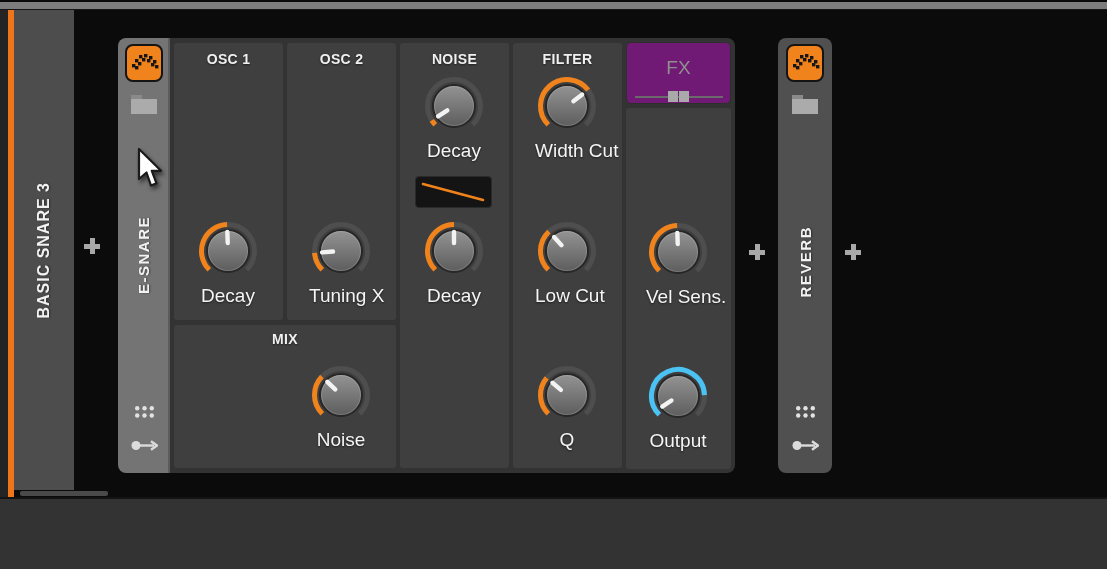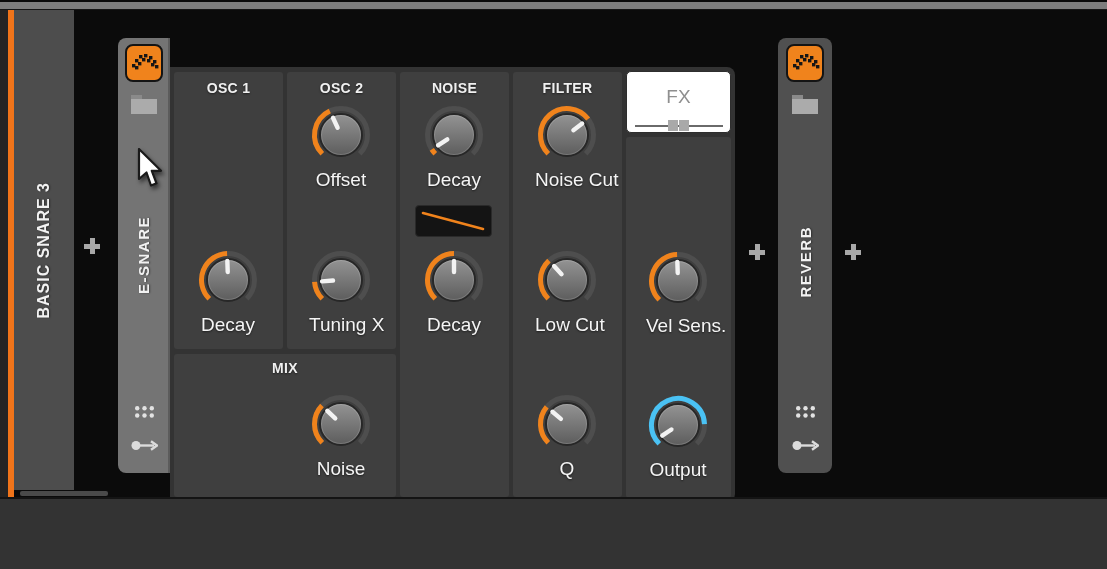--- a/index.html
+++ b/index.html
@@ -27,30 +27,30 @@
   .strip{position:absolute;left:0;top:0;height:100%;border-radius:8px 0 0 8px;}
   .strip.sel{background:#747474;width:52px;border-right:2px solid #5c5c5c;box-sizing:border-box;}
   .strip.lone{background:#505050;width:54px;border-radius:8px;}
   .dev-icon{position:absolute;left:7px;top:6px;width:38px;height:38px;}
   .folder{position:absolute;top:57px;}
   .strip-label{position:absolute;left:0;width:100%;display:flex;align-items:center;justify-content:center;}
   .strip-label .vlabel{font-size:15px;letter-spacing:1.5px;}
   .dots-icon{position:absolute;top:366px;}
   .routing-icon{position:absolute;top:400px;}
   .body{position:absolute;left:52px;top:0;width:565px;height:435px;background:#333333;
-        border-radius:0 8px 8px 0;margin-top:29px;}
+        border-radius:0 8px 8px 0;}
   .section{position:absolute;background:#3f3f3f;border-radius:3px;}
   .sec-title{position:absolute;left:0;top:8px;width:100%;text-align:center;color:#f0f0f0;
              font-size:14px;font-weight:bold;letter-spacing:.3px;text-shadow:0 1px 2px rgba(0,0,0,.5);}
   .kgroup{position:absolute;width:64px;text-align:center;}
   .klabel{margin-top:-2px;font-size:19px;color:#f5f5f5;white-space:nowrap;
           text-shadow:0 1px 2px rgba(0,0,0,.55);}
   .env-box{position:absolute;left:15px;top:133px;width:77px;height:32px;background:#141414;
            border-radius:4px;border:1px solid #2a2a2a;box-sizing:border-box;}
-  .fx-box{position:absolute;background:#ffffff;border-radius:5px;border:1px solid #2e2e2e;box-sizing:border-box;}
+  .fx-box{position:absolute;background:#701a75;border-radius:5px;border:1px solid #2e2e2e;box-sizing:border-box;}
   .fx-title{position:absolute;top:14px;width:100%;text-align:center;font-size:19px;color:#8f8f8f;}
   .fx-line{position:absolute;left:8px;top:53px;width:88px;height:2px;background:#6a6a6a;}
   .fx-handle{position:absolute;top:48px;width:10px;height:11px;background:#a9a9a9;}
   
   .toolbar{position:absolute;left:0;top:497px;width:1107px;height:72px;background:#333333;
            border-top:2px solid #141414;box-sizing:border-box;}
   .cursor{position:absolute;left:18px;top:110px;z-index:50;filter:drop-shadow(2px 3px 2px rgba(0,0,0,.55));}
 </style>
 </head>
 <body>
@@ -146,30 +146,20 @@
                   <circle cx="32" cy="32" r="21" fill="url(#kgrad)" stroke="#272727" stroke-width="2"></circle>
                   <circle cx="32" cy="32" r="19.5" fill="none" stroke="rgba(255,255,255,0.16)" stroke-width="1"></circle>
                   <line x1="32" y1="13" x2="32" y2="24" stroke="#f3f3f3" stroke-width="4.4" stroke-linecap="round" transform="rotate(-2 32 32)"></line>
                 </svg></div>
             <div class="klabel">Decay</div>
           </div>
         </div>
 
         <div class="section" style="left:117px;top:5px;width:109px;height:277px">
           <div class="sec-title">OSC 2</div>
-          <div class="kgroup" style="left:22px;top:31px">
-            <div class="ksvg"><svg width="64" height="64" viewBox="0 0 64 64">
-                  <path d="M 13.26 50.74 A 26.5 26.5 0 1 1 50.74 50.74" stroke="#4e4e4e" stroke-width="5" fill="none"></path>
-                  <path d="M 13.26 50.74 A 26.5 26.5 0 0 1 20.80 7.98" stroke="#f0831c" stroke-width="5" fill="none"></path>
-                  <circle cx="32" cy="32" r="21" fill="url(#kgrad)" stroke="#272727" stroke-width="2"></circle>
-                  <circle cx="32" cy="32" r="19.5" fill="none" stroke="rgba(255,255,255,0.16)" stroke-width="1"></circle>
-                  <line x1="32" y1="13" x2="32" y2="24" stroke="#f3f3f3" stroke-width="4.4" stroke-linecap="round" transform="rotate(-25 32 32)"></line>
-                </svg></div>
-            <div class="klabel">Offset</div>
-          </div>
           <div class="kgroup" style="left:22px;top:176px">
             <div class="ksvg"><svg width="64" height="64" viewBox="0 0 64 64">
                   <path d="M 13.26 50.74 A 26.5 26.5 0 1 1 50.74 50.74" stroke="#4e4e4e" stroke-width="5" fill="none"></path>
                   <path d="M 13.26 50.74 A 26.5 26.5 0 0 1 5.56 33.85" stroke="#f0831c" stroke-width="5" fill="none"></path>
                   <circle cx="32" cy="32" r="21" fill="url(#kgrad)" stroke="#272727" stroke-width="2"></circle>
                   <circle cx="32" cy="32" r="19.5" fill="none" stroke="rgba(255,255,255,0.16)" stroke-width="1"></circle>
                   <line x1="32" y1="13" x2="32" y2="24" stroke="#f3f3f3" stroke-width="4.4" stroke-linecap="round" transform="rotate(-94 32 32)"></line>
                 </svg></div>
             <div class="klabel">Tuning X</div>
           </div>
@@ -207,21 +197,21 @@
         <div class="section" style="left:343px;top:5px;width:109px;height:425px">
           <div class="sec-title">FILTER</div>
           <div class="kgroup" style="left:22px;top:31px">
             <div class="ksvg"><svg width="64" height="64" viewBox="0 0 64 64">
                   <path d="M 13.26 50.74 A 26.5 26.5 0 1 1 50.74 50.74" stroke="#4e4e4e" stroke-width="5" fill="none"></path>
                   <path d="M 13.26 50.74 A 26.5 26.5 0 1 1 53.16 16.05" stroke="#f0831c" stroke-width="5" fill="none"></path>
                   <circle cx="32" cy="32" r="21" fill="url(#kgrad)" stroke="#272727" stroke-width="2"></circle>
                   <circle cx="32" cy="32" r="19.5" fill="none" stroke="rgba(255,255,255,0.16)" stroke-width="1"></circle>
                   <line x1="32" y1="13" x2="32" y2="24" stroke="#f3f3f3" stroke-width="4.4" stroke-linecap="round" transform="rotate(53 32 32)"></line>
                 </svg></div>
-            <div class="klabel">Noise Cut</div>
+            <div class="klabel">Width Cut</div>
           </div>
           <div class="kgroup" style="left:22px;top:176px">
             <div class="ksvg"><svg width="64" height="64" viewBox="0 0 64 64">
                   <path d="M 13.26 50.74 A 26.5 26.5 0 1 1 50.74 50.74" stroke="#4e4e4e" stroke-width="5" fill="none"></path>
                   <path d="M 13.26 50.74 A 26.5 26.5 0 0 1 13.93 12.62" stroke="#f0831c" stroke-width="5" fill="none"></path>
                   <circle cx="32" cy="32" r="21" fill="url(#kgrad)" stroke="#272727" stroke-width="2"></circle>
                   <circle cx="32" cy="32" r="19.5" fill="none" stroke="rgba(255,255,255,0.16)" stroke-width="1"></circle>
                   <line x1="32" y1="13" x2="32" y2="24" stroke="#f3f3f3" stroke-width="4.4" stroke-linecap="round" transform="rotate(-43 32 32)"></line>
                 </svg></div>
             <div class="klabel">Low Cut</div>

